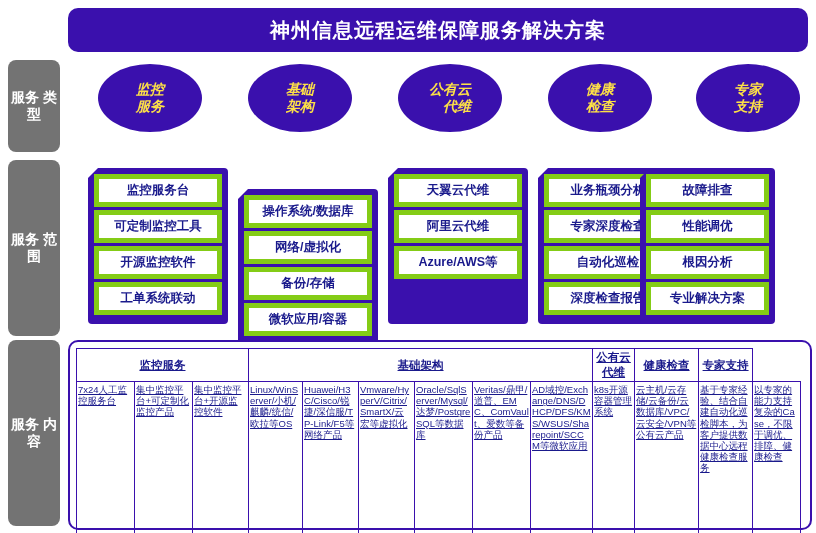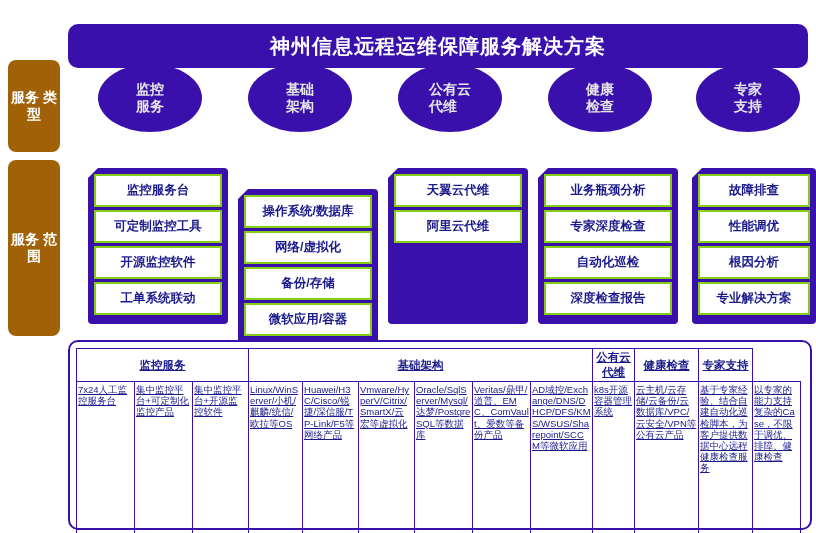--- a/index.html
+++ b/index.html
@@ -30,29 +30,28 @@
     height: 44px;
     background: #3a10ad;
     border-radius: 10px;
     display: flex;
     align-items: center;
     justify-content: center;
     color: #ffffff;
     font-size: 20px;
     font-weight: bold;
     letter-spacing: 1px;
-    margin-top: 16px;
   }
 
   
   .row-label {
     position: absolute;
     left: 8px;
     width: 52px;
-    background: #a16207;
+    background: #737373;
     border-radius: 8px;
     color: #ffffff;
     font-size: 14px;
     font-weight: bold;
     display: flex;
     align-items: center;
     justify-content: center;
     text-align: center;
     line-height: 1.25;
   }
@@ -72,46 +71,47 @@
   }
 
   
   .ellipse {
     position: absolute;
     top: 64px;
     width: 104px;
     height: 68px;
     background: #3a10ad;
     border-radius: 50%;
-    color: #e5e5e5;
+    color: #fde047;
     font-size: 14px;
     font-weight: bold;
     display: flex;
     align-items: center;
     justify-content: center;
-    text-align: left;
+    text-align: right;
     line-height: 1.25;
     white-space: pre-line;
+    font-style: italic;
   }
 
   
   .scope-group {
     position: absolute;
     top: 168px;
     width: 140px;
     height: 156px;
     background: #3a10ad;
     border-radius: 4px;
     padding: 6px;
     box-sizing: border-box;
     clip-path: polygon(0 10px, 10px 0, 100% 0, 100% 100%, 0 100%);
   }
   .scope-item {
     background: #ffffff;
-    border: 2px solid #84cc16;
+    border: 5px solid #84cc16;
     color: #1a1a8c;
     font-size: 12.5px;
     font-weight: bold;
     height: 33px;
     margin-bottom: 3px;
     display: flex;
     align-items: center;
     justify-content: center;
     text-align: center;
     box-sizing: border-box;
@@ -157,20 +157,22 @@
 <body>
 
 <div id="root">
 
   <div class="title-bar">神州信息远程运维保障服务解决方案</div>
 
   <div class="row-label" id="label-type">服务
 类型</div>
   <div class="row-label" id="label-scope">服务
 范围</div>
+  <div class="row-label" id="label-content">服务
+内容</div>
 
   <div class="ellipse" style="left:98px;">监控
 服务</div>
   <div class="ellipse" style="left:248px;">基础
 架构</div>
   <div class="ellipse" style="left:398px;">公有云
 代维</div>
   <div class="ellipse" style="left:548px;">健康
 检查</div>
   <div class="ellipse" style="left:696px;">专家
@@ -186,30 +188,31 @@
   <div class="scope-group" style="left:238px;margin-top:21px;">
     <div class="scope-item">操作系统/数据库</div>
     <div class="scope-item">网络/虚拟化</div>
     <div class="scope-item">备份/存储</div>
     <div class="scope-item">微软应用/容器</div>
   </div>
 
   <div class="scope-group" style="left:388px;">
     <div class="scope-item">天翼云代维</div>
     <div class="scope-item">阿里云代维</div>
+    <div class="scope-item">Azure/AWS等</div>
   </div>
 
   <div class="scope-group" style="left:538px;">
     <div class="scope-item">业务瓶颈分析</div>
     <div class="scope-item">专家深度检查</div>
     <div class="scope-item">自动化巡检</div>
     <div class="scope-item">深度检查报告</div>
   </div>
 
-  <div class="scope-group" style="left:692px; width:124px;">
+  <div class="scope-group" style="left:640px; width:135px;">
     <div class="scope-item">故障排查</div>
     <div class="scope-item">性能调优</div>
     <div class="scope-item">根因分析</div>
     <div class="scope-item">专业解决方案</div>
   </div>
 
   <div class="panel" id="panel-content"></div>
 
   <table id="content-table">
     <colgroup>

